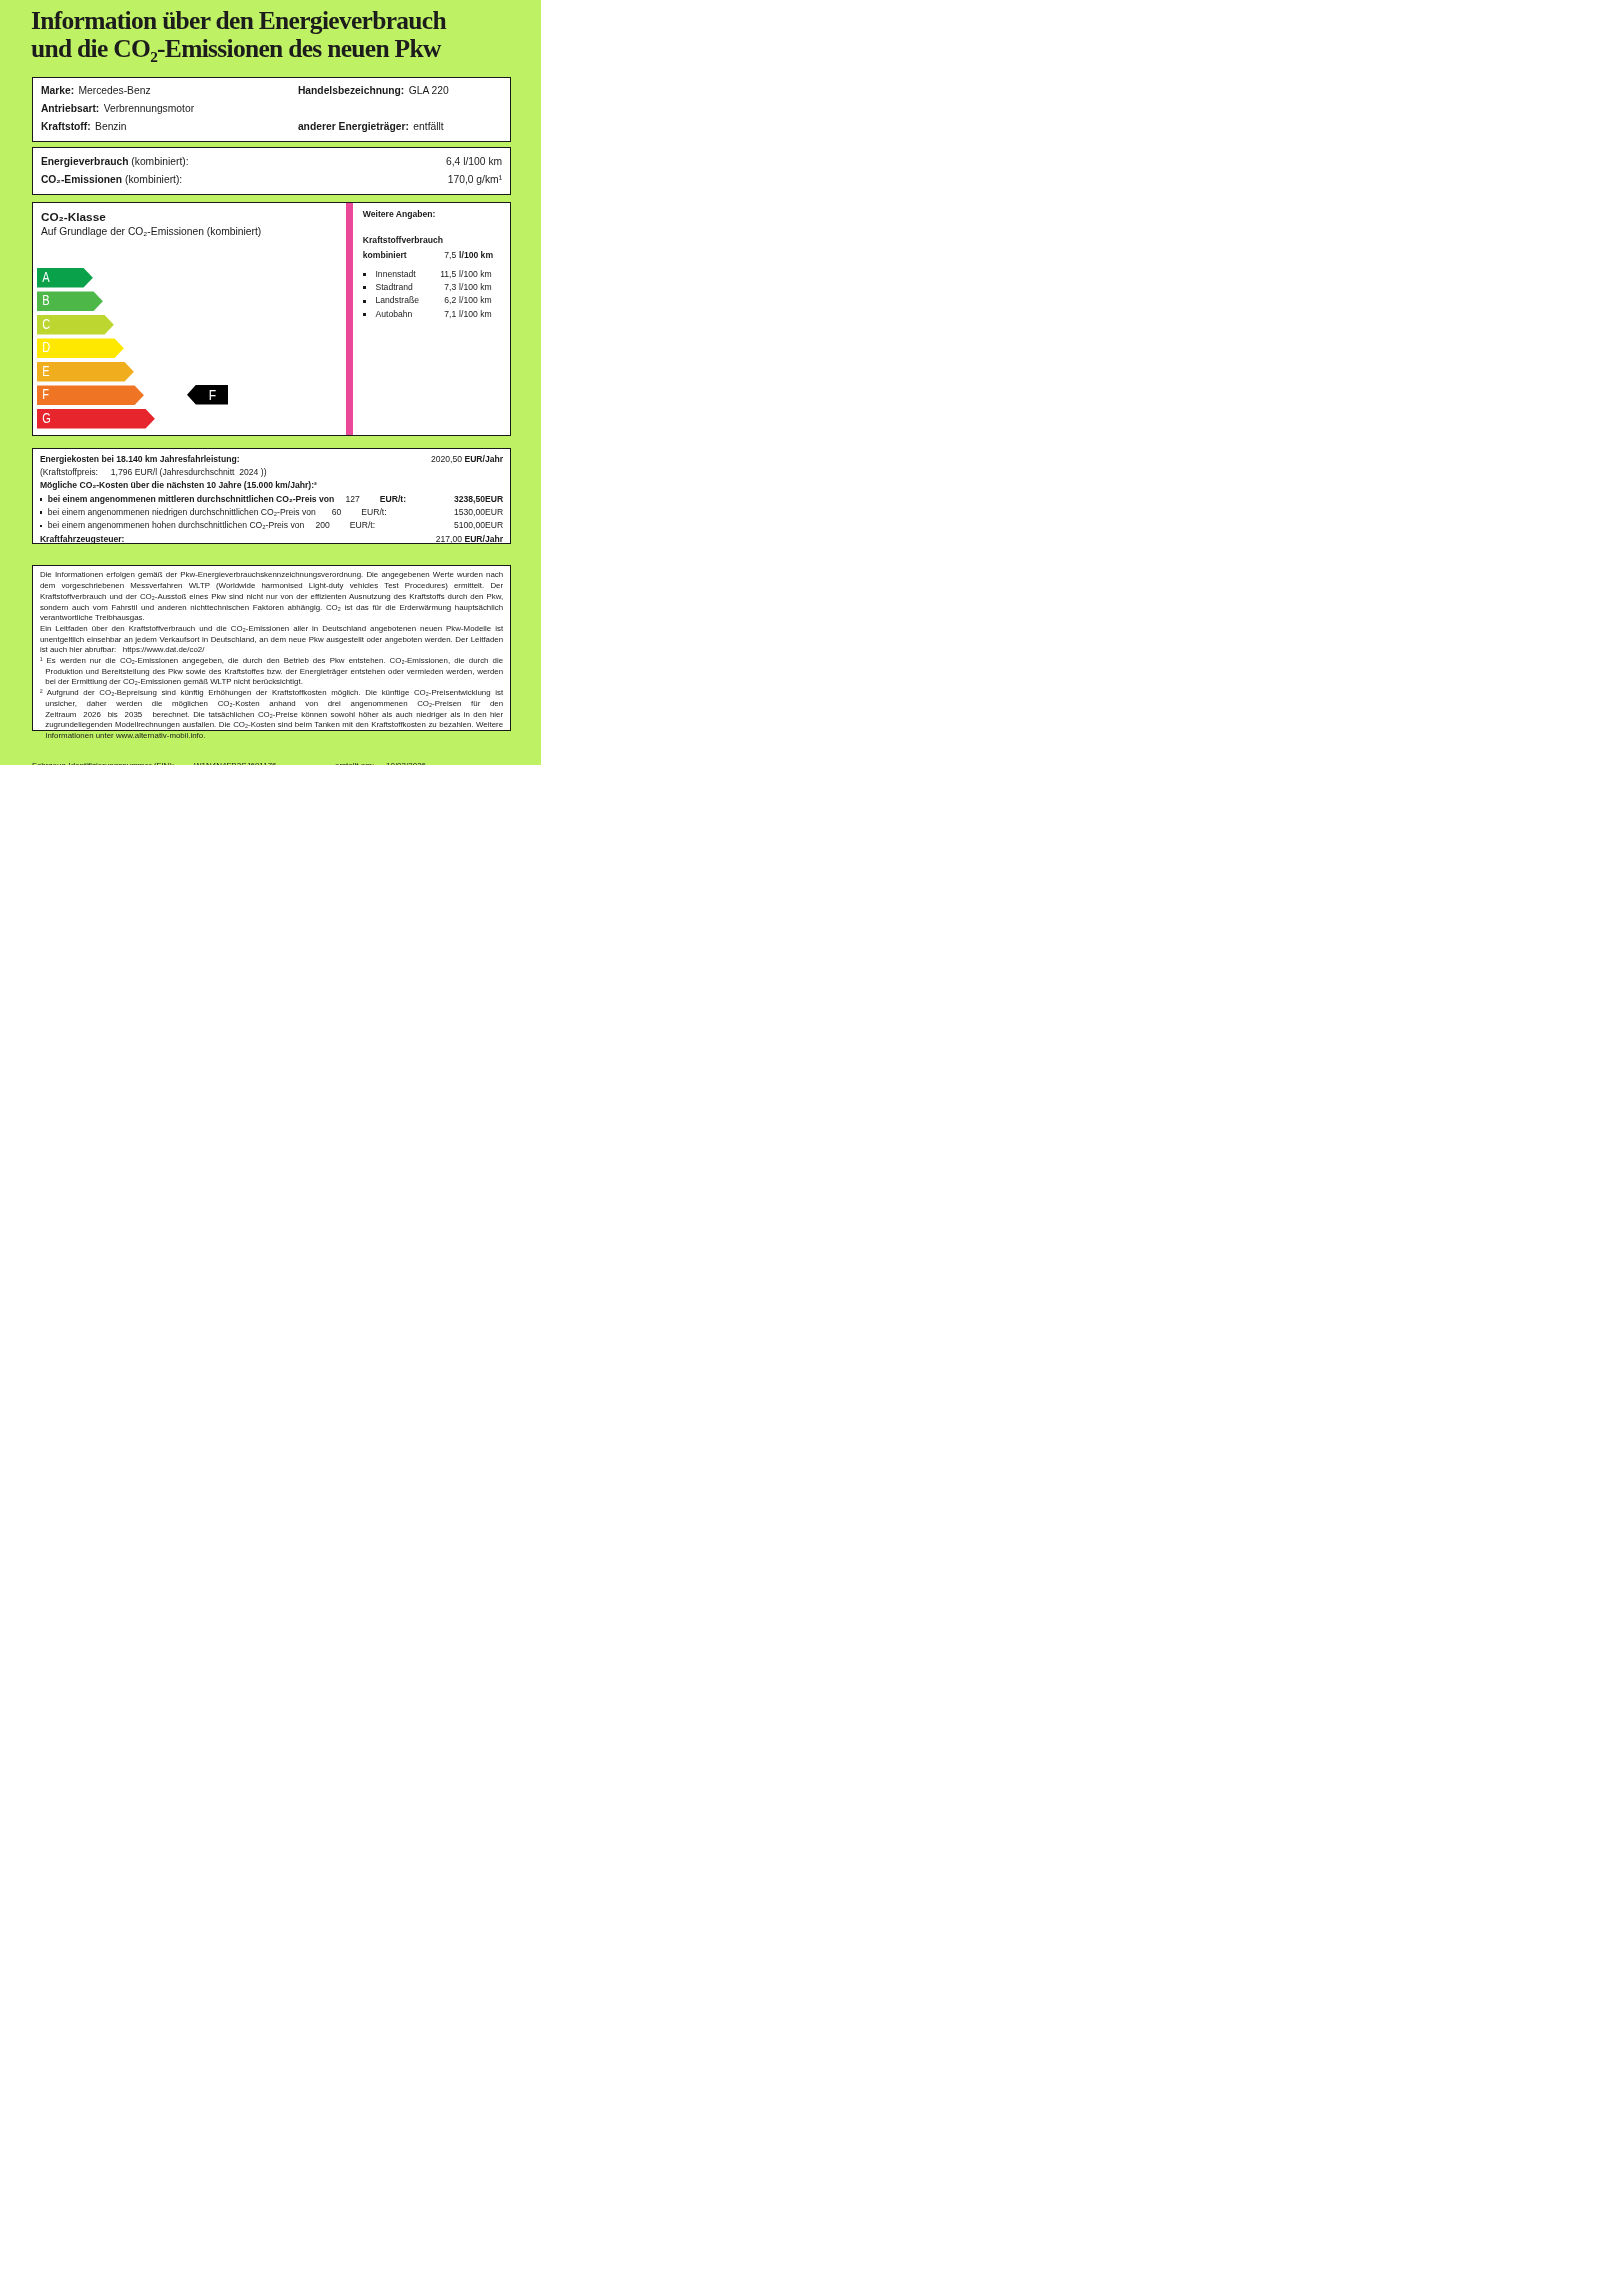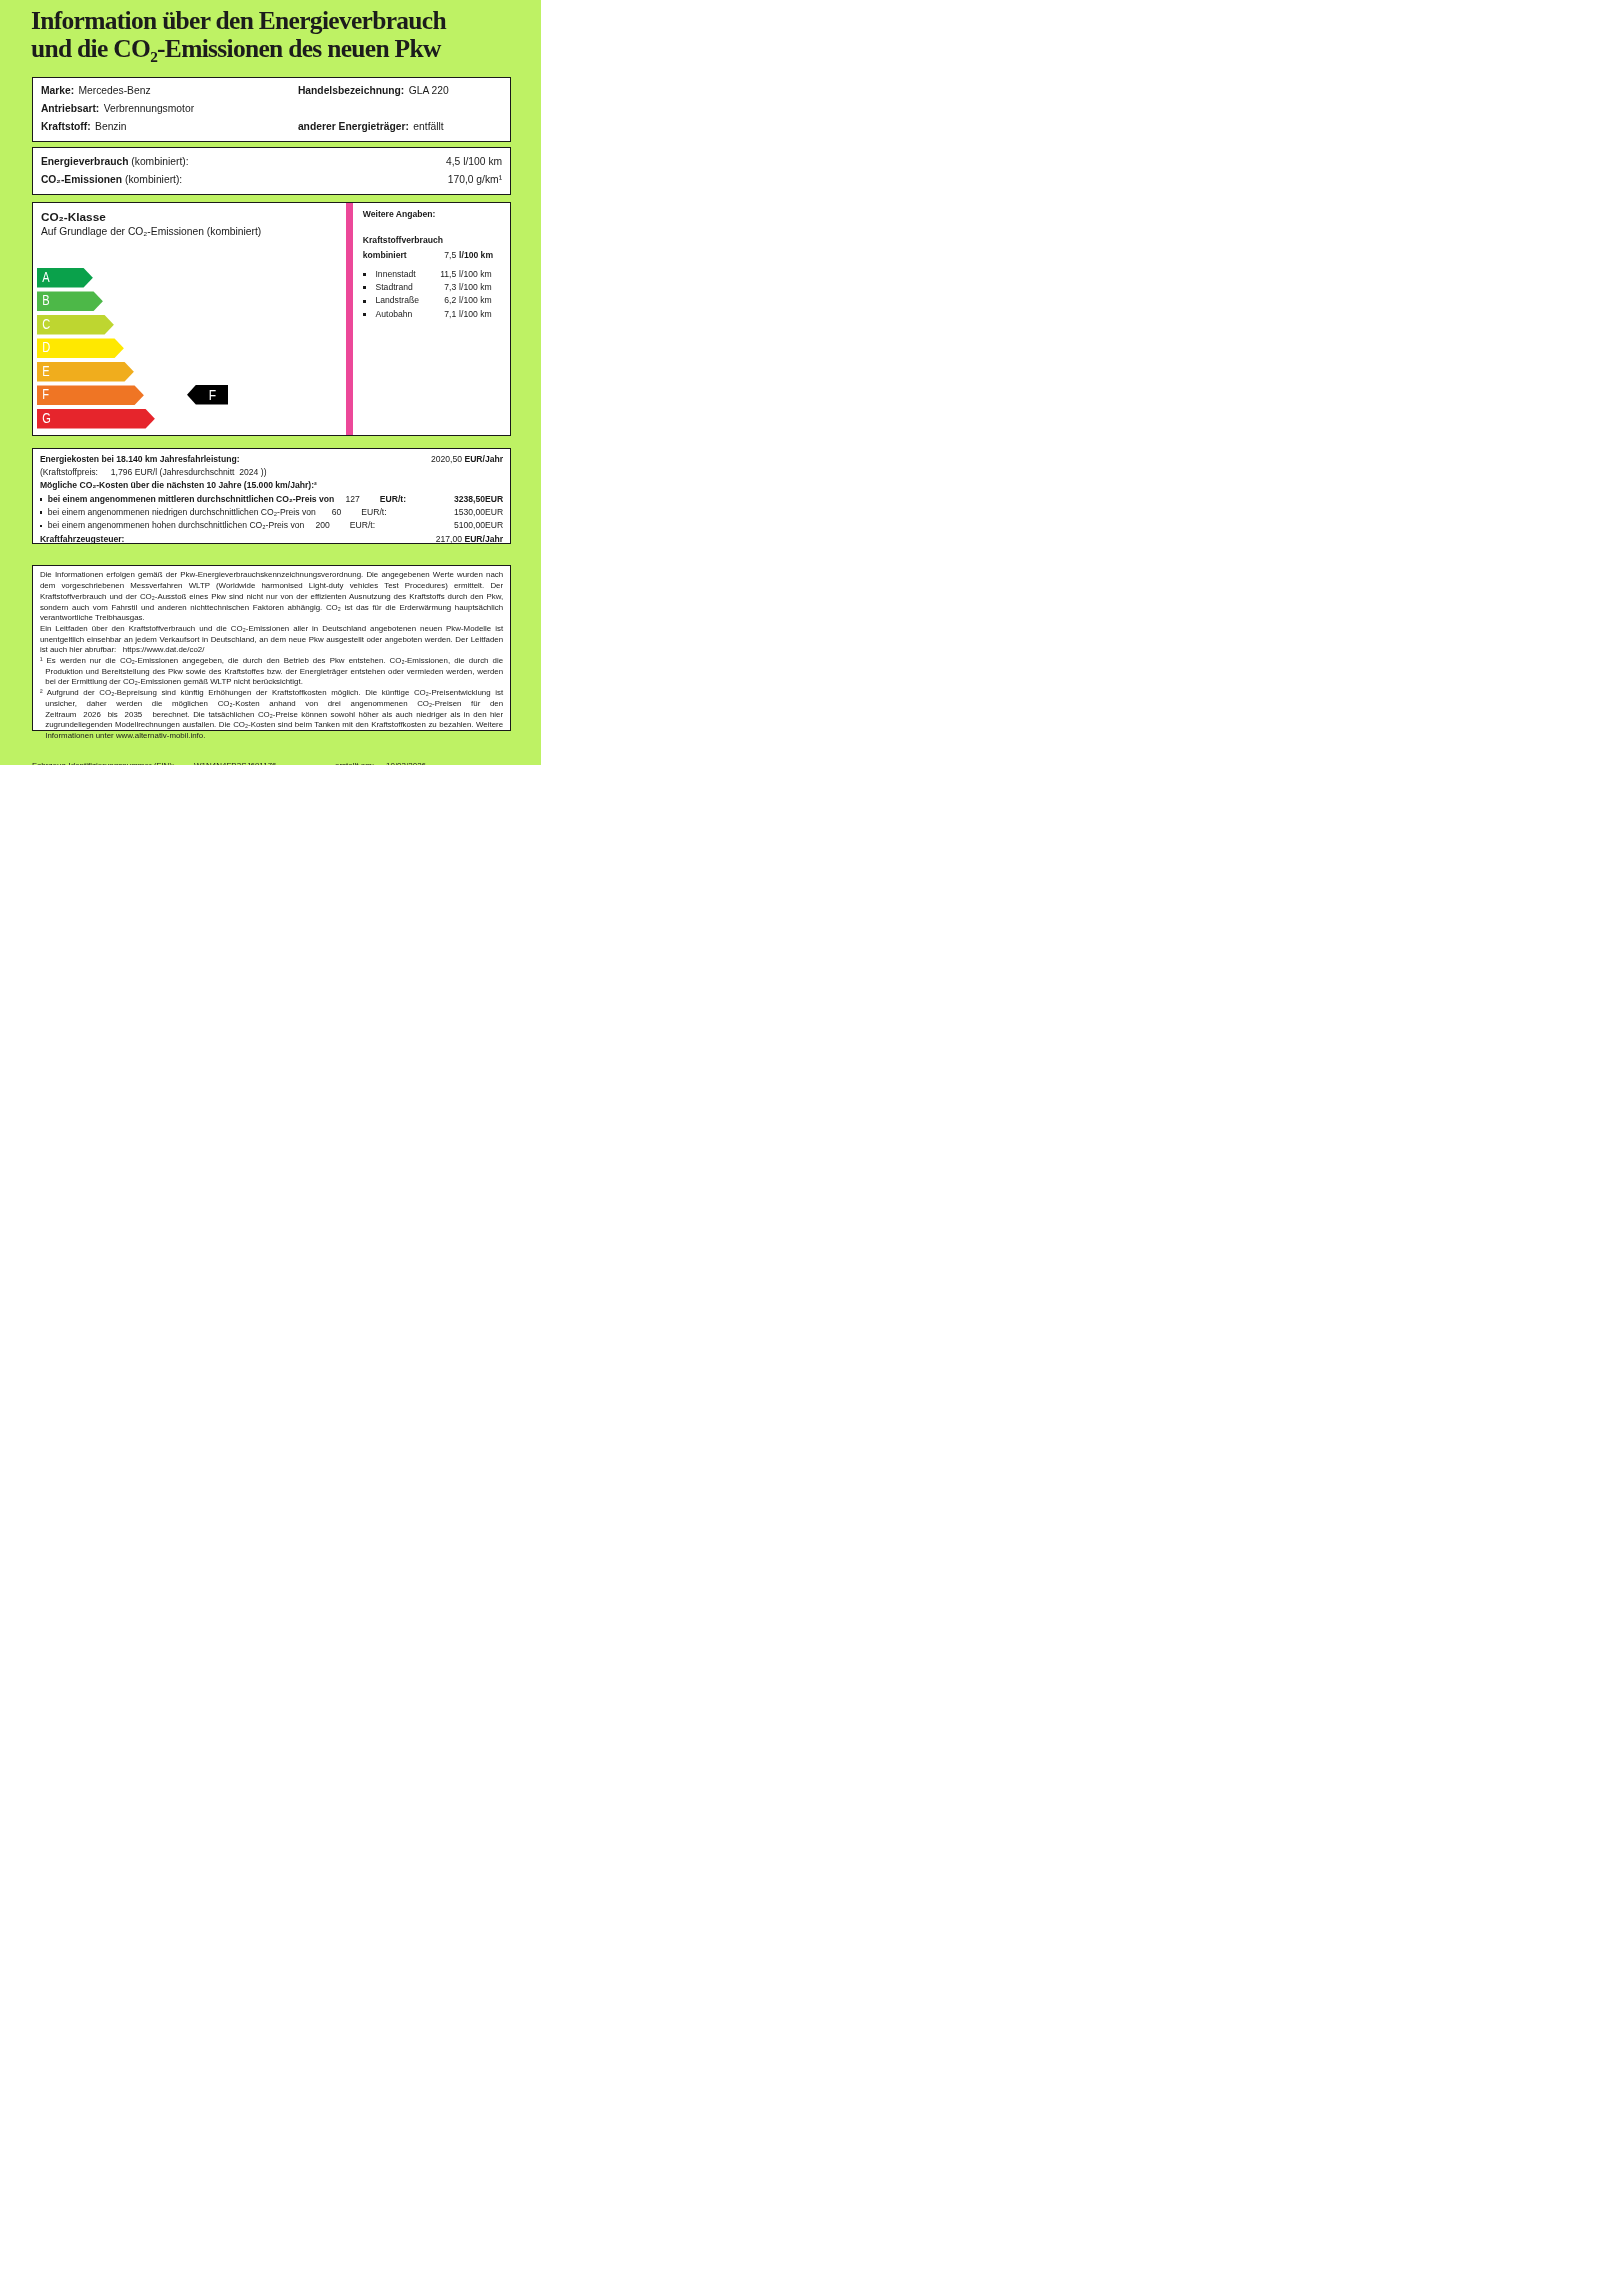--- a/index.html
+++ b/index.html
@@ -97,21 +97,21 @@
     </div>
     <div class="vrow">
       <div><span class="lbl">Kraftstoff:</span><span class="val">Benzin</span></div>
       <div><span class="lbl">anderer Energieträger:</span><span class="val">entfällt</span></div>
     </div>
   </div>
 
   <div class="box box-consumption">
     <div class="crow">
       <div><span class="lbl">Energieverbrauch</span><span> (kombiniert):</span></div>
-      <div class="right">4,5 l/100 km</div>
+      <div class="right">6,4 l/100 km</div>
     </div>
     <div class="crow">
       <div><span class="lbl">CO₂-Emissionen</span><span> (kombiniert):</span></div>
       <div class="right">170,0 g/km¹</div>
     </div>
   </div>
 
   <div class="box box-co2">
     <div class="co2-left">
       <div class="co2-head">CO₂-Klasse</div>

